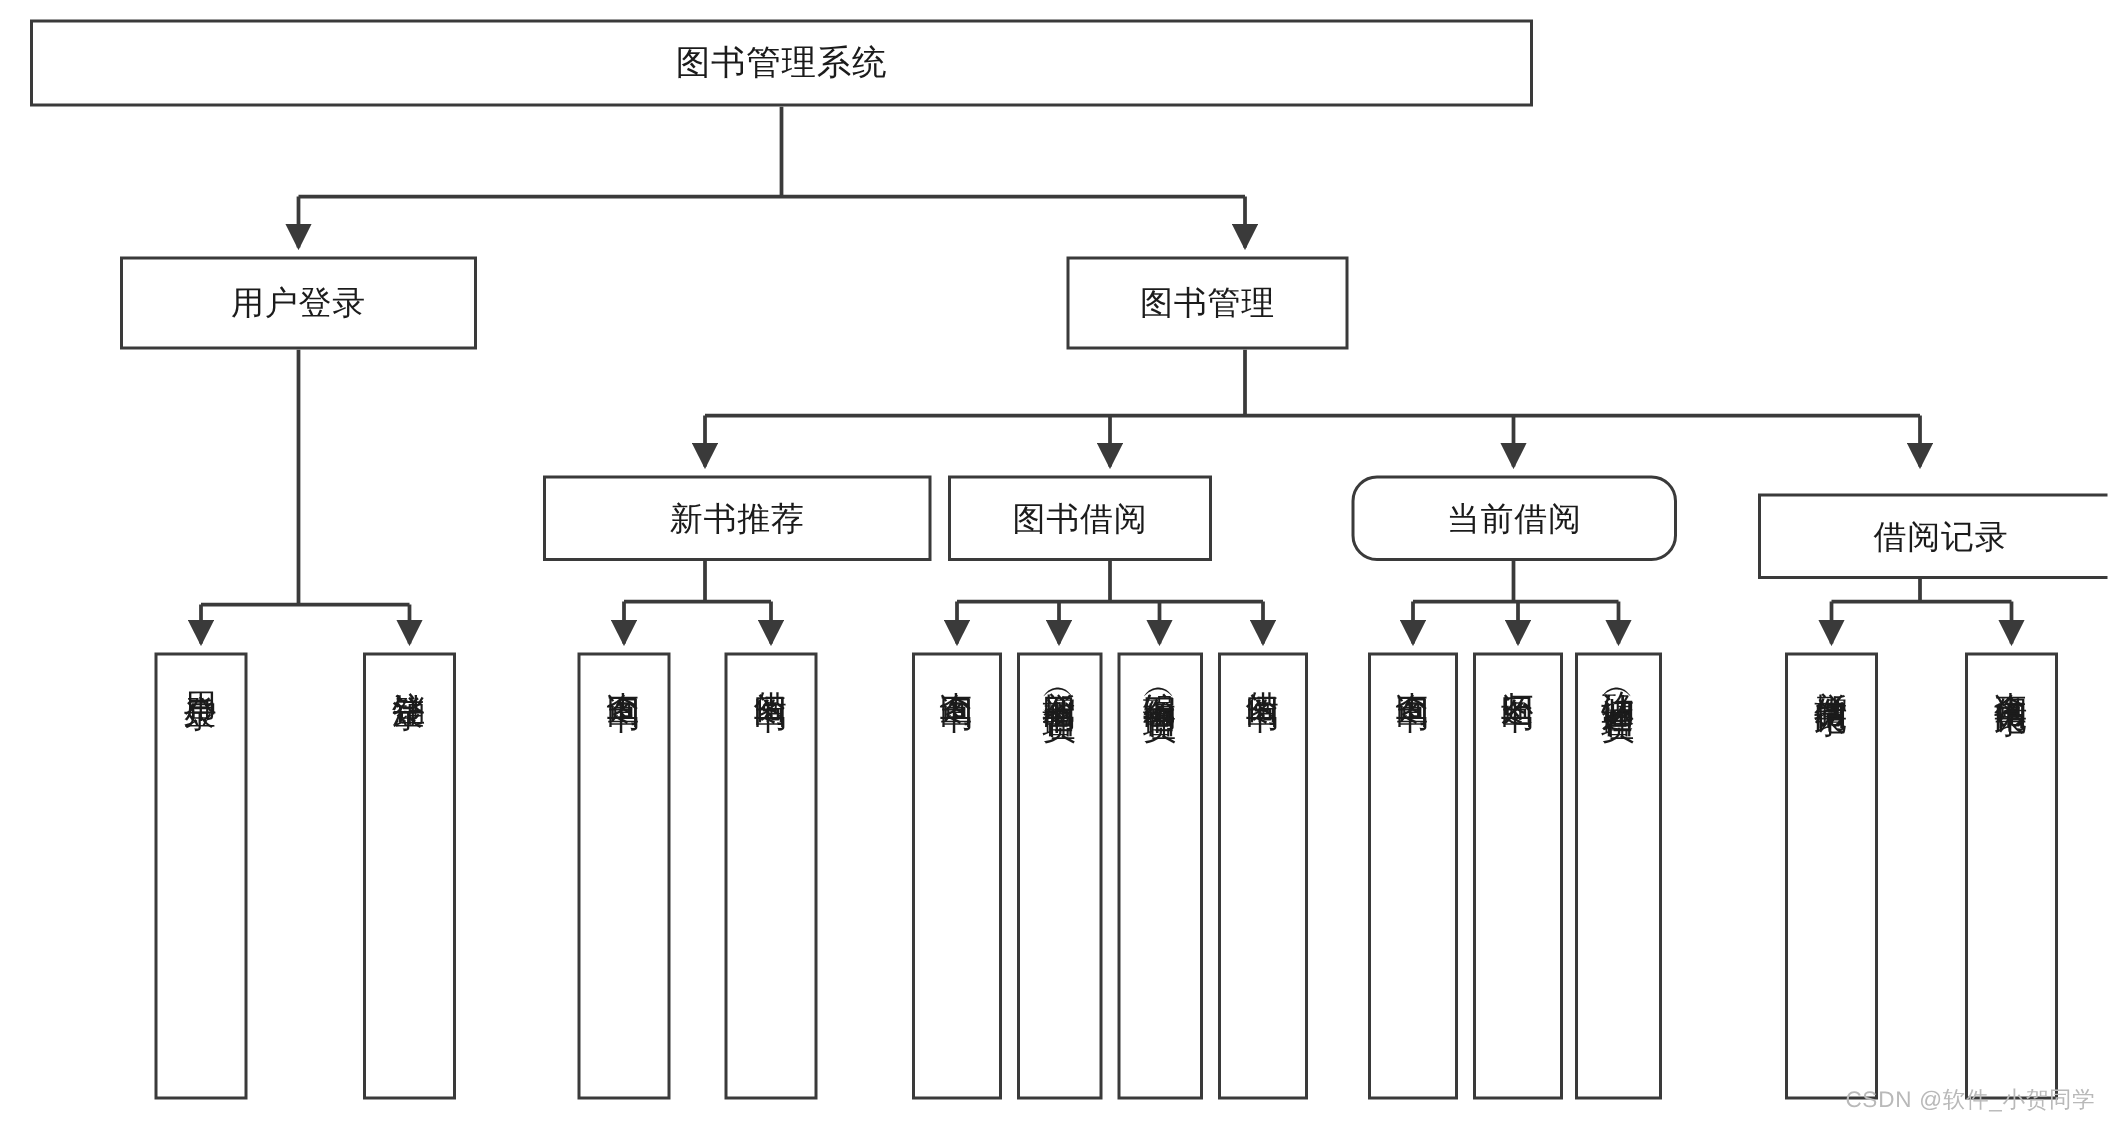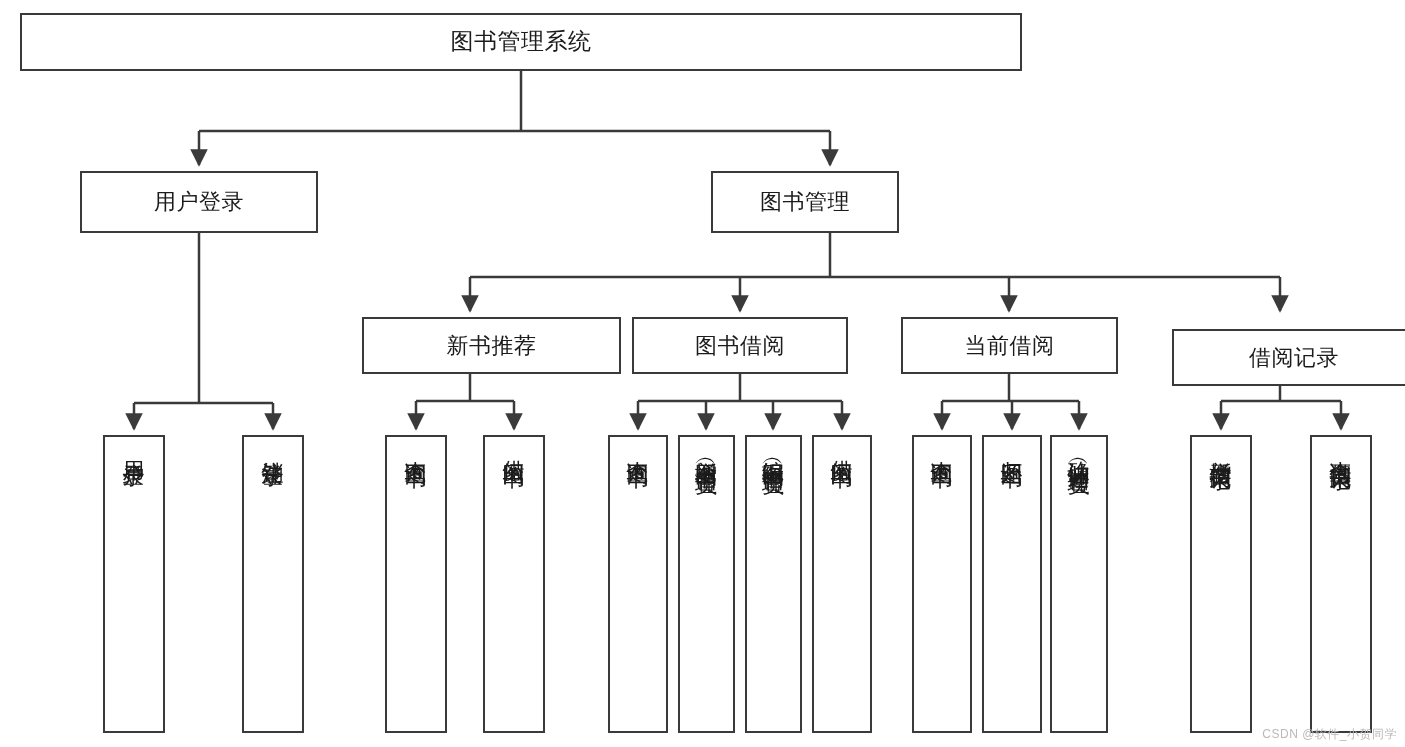--- a/index.html
+++ b/index.html
@@ -57,21 +57,21 @@
     text-orientation:upright;
     font-size:22px;
     line-height:1.05;
     letter-spacing:2px;
     white-space:nowrap;
   }
   .watermark{
     position:absolute;
     right:8px;
     bottom:4px;
-    font-size:12px;
+    font-size:15px;
     color:#b9b9b9;
     letter-spacing:0.5px;
     z-index:3;
     user-select:none;
     white-space:nowrap;
   }
 </style>
 </head>
 <body>
 
@@ -136,24 +136,24 @@
   <div class="node horiz" style="left:80px; top:171px; width:238px; height:62px;">
     <span class="label">用户登录</span>
   </div>
   <div class="node horiz" style="left:711px; top:171px; width:188px; height:62px;">
     <span class="label">图书管理</span>
   </div>
 
   <div class="node horiz" style="left:362px; top:317px; width:259px; height:57px;">
     <span class="label">新书推荐</span>
   </div>
-  <div class="node horiz" style="left:632px; top:317px; width:216px; height:57px;">
+  <div class="node horiz" style="left:632px; top:317px; width:176px; height:57px;">
     <span class="label">图书借阅</span>
   </div>
-  <div class="node horiz" style="left:901px; top:317px; width:217px; height:57px;">
+  <div class="node horiz" style="left:901px; top:317px; width:217px; height:57px;border-radius:17px;">
     <span class="label">当前借阅</span>
   </div>
   <div class="node horiz" style="left:1172px; top:329px; width:244px; height:57px;">
     <span class="label">借阅记录</span>
   </div>
 
   <div class="node vert" style="left:103px; top:435px; width:62px; height:298px;">
     <span class="label">用户登录</span>
   </div>
   <div class="node vert" style="left:242px; top:435px; width:62px; height:298px;">

